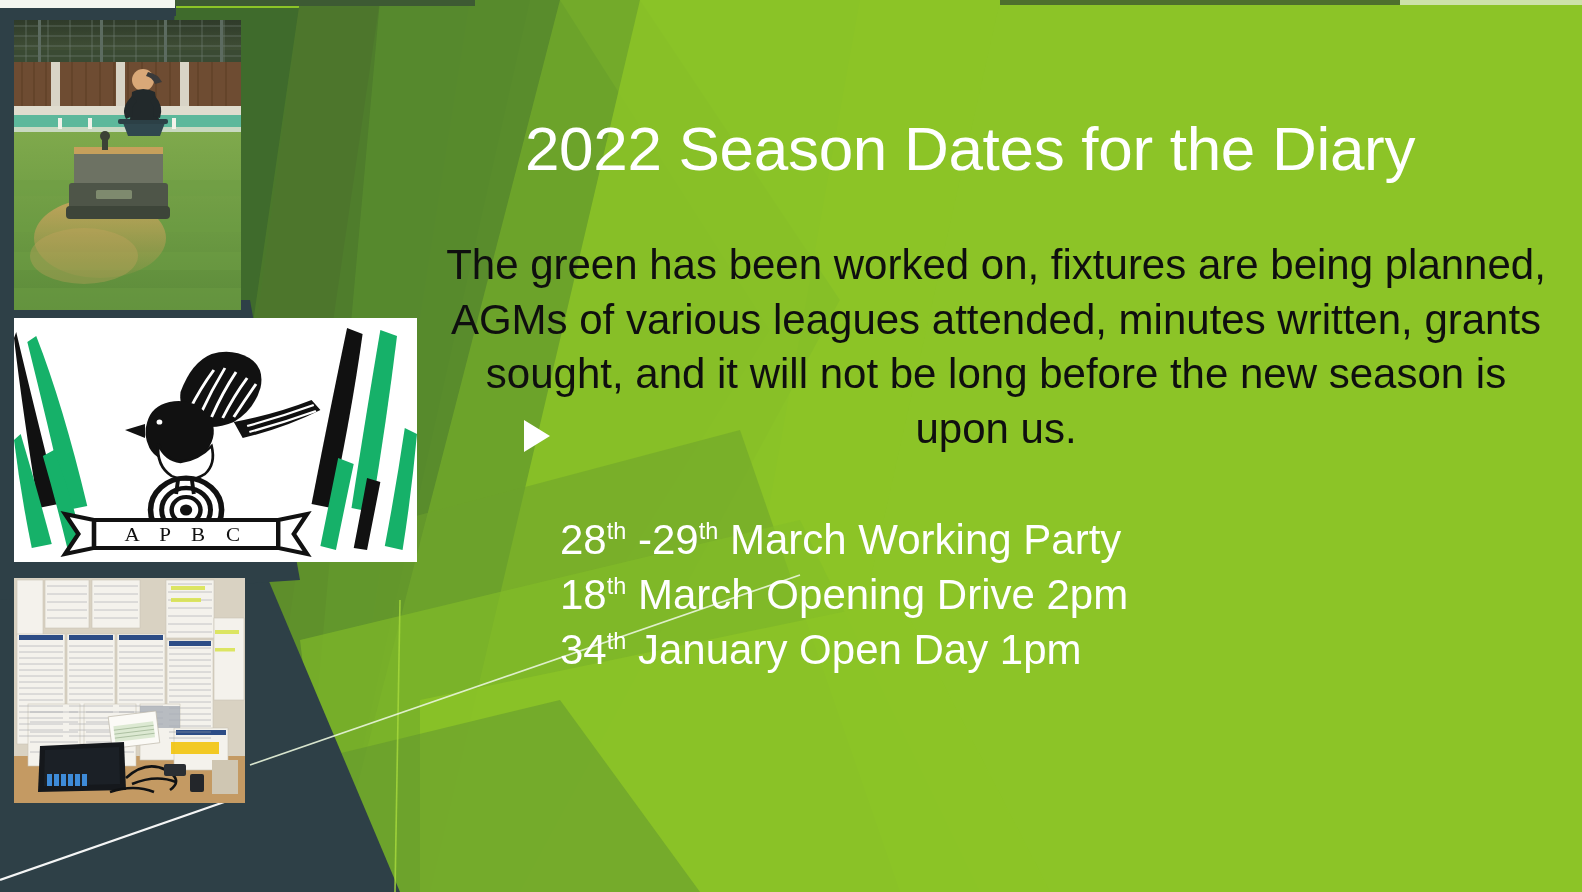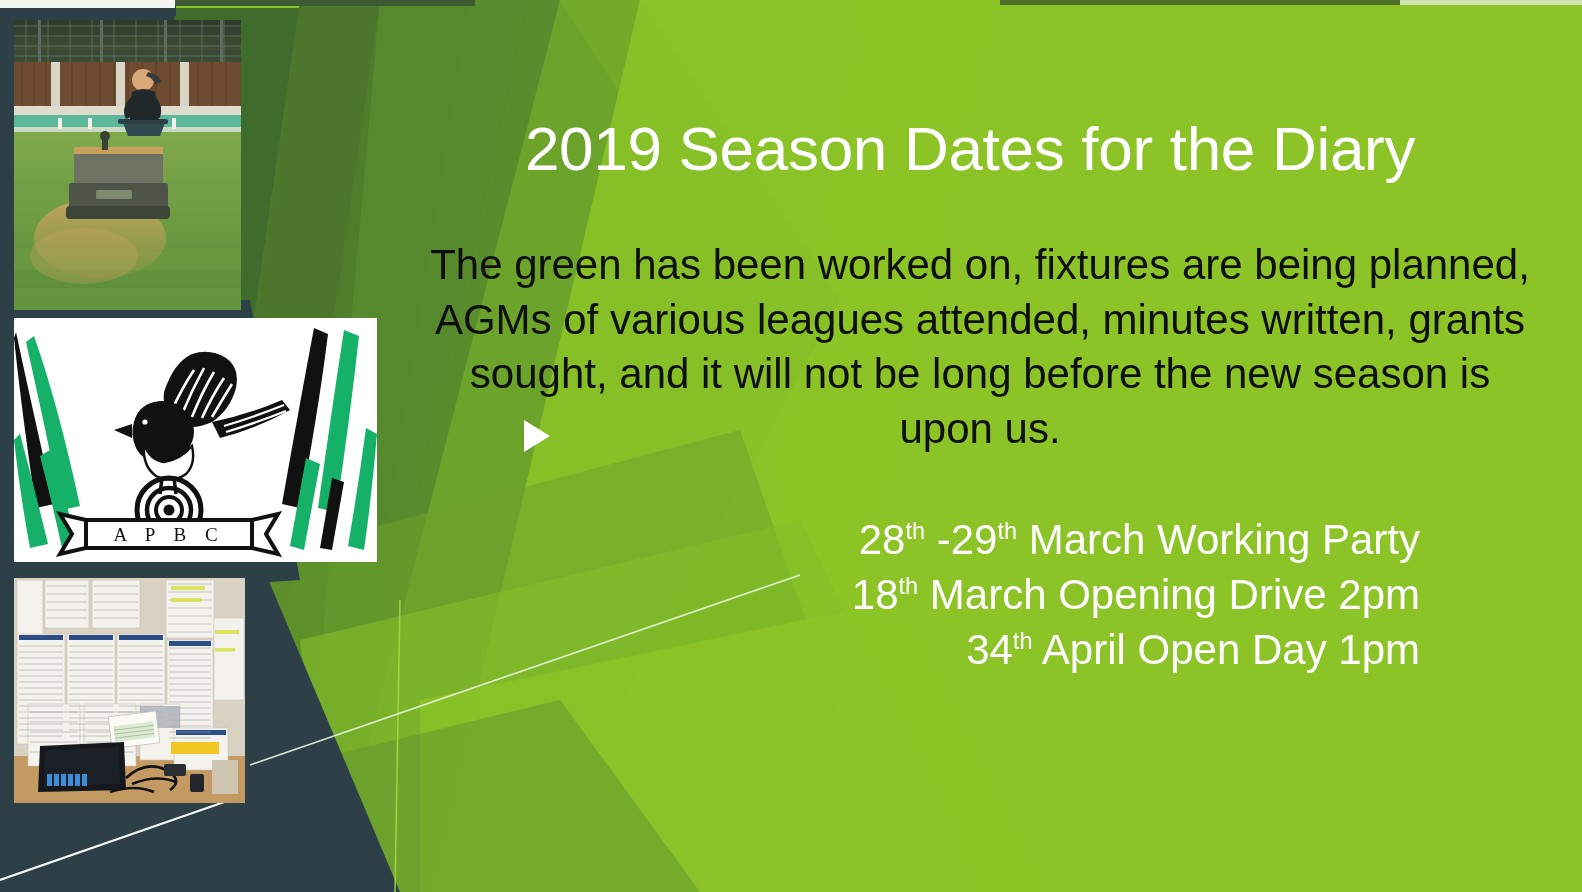--- a/index.html
+++ b/index.html
@@ -11,48 +11,48 @@
   }
   #slide { position:absolute; inset:0; overflow:hidden; }
 
   
   .bg-svg { position:absolute; inset:0; width:1582px; height:892px; }
 
   
   .photo { position:absolute; overflow:hidden; }
 
   #photo-green { left:14px; top:20px; width:227px; height:290px; }
-  #photo-logo  { left:14px; top:318px; width:363px; height:244px; background:#fff; }
+  #photo-logo  { left:14px; top:318px; width:403px; height:244px; background:#fff; }
   #photo-board { left:14px; top:578px; width:231px; height:225px; }
 
   .photo svg { display:block; width:100%; height:100%; }
 
   
   #title {
     position:absolute; left:440px; top:118px; width:1060px;
     text-align:center; color:#ffffff;
     font-size:62px; font-weight:400; line-height:1.0;
     letter-spacing:-0.3px;
     white-space:nowrap;
   }
   #body-text {
-    position:absolute; left:420px; top:238px; width:1120px;
+    position:absolute; left:436px; top:238px; width:1120px;
     text-align:center; color:#0f0f0f;
     font-size:42px; font-weight:400; line-height:1.30;
   }
   #bullet-marker {
     position:absolute; left:524px; top:420px;
     width:0; height:0;
     border-left:26px solid #ffffff;
     border-top:16px solid transparent;
     border-bottom:16px solid transparent;
   }
   #dates {
     position:absolute; left:560px; top:512px; width:860px;
-    text-align:right; color:#ffffff;
+    text-align:left; color:#ffffff;
     font-size:42px; font-weight:400; line-height:1.31;
   }
   .date-line { white-space:nowrap; }
   sup { font-size:0.56em; vertical-align:super; line-height:0; }
 </style>
 </head>
 <body>
 
 <div id="slide">
 
@@ -318,31 +318,31 @@
         <path d="M112 200 Q132 182 152 192 Q170 202 156 212"></path>
         <path d="M118 206 Q142 196 162 204"></path>
         <path d="M96 214 Q120 206 140 214"></path>
       </g>
       <rect x="150" y="186" width="22" height="12" rx="2" fill="#2A2E33"></rect>
       <rect x="176" y="196" width="14" height="18" rx="2" fill="#23262A"></rect>
       <rect x="198" y="182" width="26" height="34" fill="#CFC6B2"></rect>
     </svg>
   </div>
 
-  <h1 id="title">2019 Season Dates for the Diary</h1>
+  <h1 id="title">2022 Season Dates for the Diary</h1>
 
   <div id="bullet-marker"></div>
 
   <p id="body-text">The green has been worked on, fixtures are being planned, AGMs of various leagues attended, minutes written, grants sought, and it will not be long before the new season is upon us.</p>
 
   <div id="dates">
     <div class="date-line">
       <span>28</span><sup>th</sup><span> -</span><span>29</span><sup>th</sup><span> March Working Party</span>
     </div>
     <div class="date-line">
       <span>18</span><sup>th</sup><span> March Opening Drive 2pm</span>
     </div>
     <div class="date-line">
-      <span>34</span><sup>th</sup><span> April Open Day 1pm</span>
+      <span>34</span><sup>th</sup><span> January Open Day 1pm</span>
     </div>
   </div>
 
 </div>
 
 </body></html>

